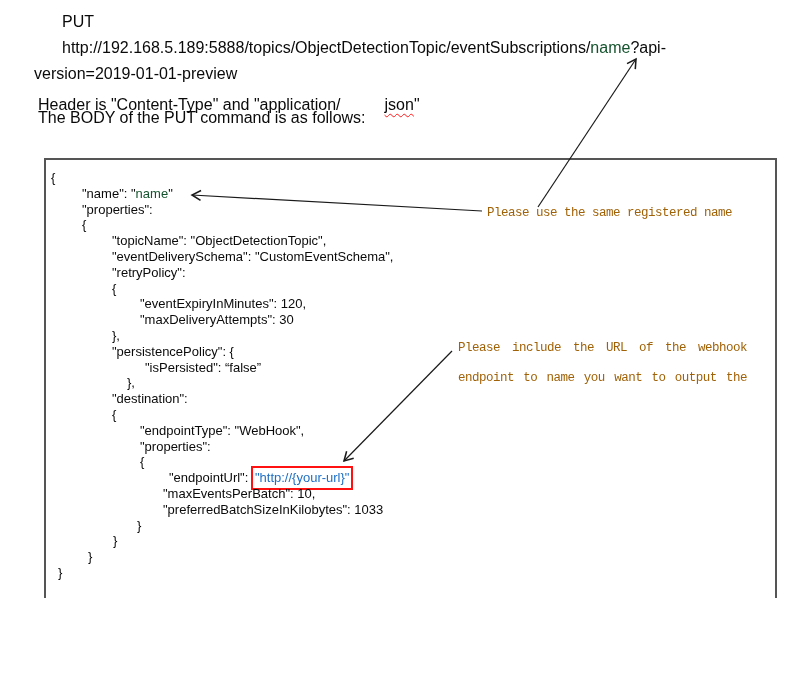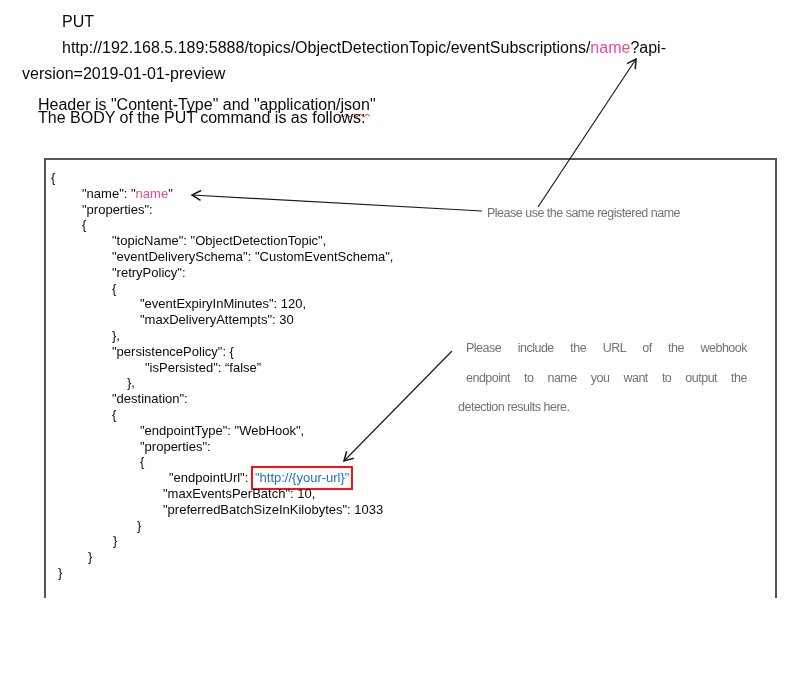--- a/index.html
+++ b/index.html
@@ -1,45 +1,45 @@
 <!DOCTYPE html>
 <html><head>
 <meta charset="utf-8">
 <style>
   html,body{margin:0;padding:0;background:#ffffff;}
   #page{position:relative;width:808px;height:598px;background:#ffffff;overflow:hidden;
         font-family:"Liberation Sans",sans-serif;color:#000;}
   .abs{position:absolute;}
   .topline{font-size:16px;line-height:20px;white-space:pre;color:#0a0a0a;}
-  .red{color:#ec4899;}
+  .red{color:#14532d;}
   .sq{text-decoration:underline;text-decoration-style:wavy;text-decoration-color:#ff1a1a;
-      text-decoration-thickness:1px;text-underline-offset:3px;}
+      text-decoration-thickness:1px;text-underline-offset:3px;margin-left:44px;}
   #json-box{left:44px;top:158px;width:733px;height:503px;border:2px solid #555555;
             box-sizing:border-box;background:#ffffff;}
   #code-lines{left:46px;top:170px;width:720px;font-size:13px;line-height:15.8px;color:#0a0a0a;}
   .code-line{white-space:pre;}
   .bluebox{color:#1f6fc4;border:2px solid #ff1111;padding:2px 2px 3px 2px;margin:0 -1px;}
-  .ann{font-family:Liberation Sans, sans-serif;font-size:12.5px;letter-spacing:-0.5px;
-       color:#737373;}
+  .ann{font-family:Liberation Mono, monospace;font-size:12.5px;letter-spacing:-0.5px;
+       color:#a16207;}
   #ann-registered{left:487px;top:206px;white-space:pre;}
   #ann-webhook{left:458px;top:334px;width:289px;line-height:29.5px;}
   .ann-line{white-space:pre;}
-  .ann-line.just{white-space:normal;text-align:justify;text-align-last:justify;margin-left:8px;}
+  .ann-line.just{white-space:normal;text-align:justify;text-align-last:justify;}
   #arrows{left:0;top:0;pointer-events:none;}
 </style>
 </head>
 <body>
 
 <div id="page">
 
   <div class="abs topline" style="left:62px;top:12px;">PUT</div>
 
   <div class="abs topline" style="left:62px;top:38px;"><span>http://192.168.5.189:5888/topics/ObjectDetectionTopic/eventSubscriptions/</span><span class="red">name</span><span>?api-</span></div>
 
-  <div class="abs topline" style="left:22px;top:64px;">version=2019-01-01-preview</div>
+  <div class="abs topline" style="left:34px;top:64px;">version=2019-01-01-preview</div>
 
   <div class="abs topline" style="left:38px;top:95px;"><span>Header is "Content-Type" and "application/</span><span class="sq">json</span><span>"</span></div>
 
   <div class="abs topline" style="left:38px;top:108px;">The BODY of the PUT command is as follows:</div>
 
   <div class="abs" id="json-box"></div>
   <div class="abs" id="code-lines">
       <div class="code-line" style="padding-left: 5px;"><span>{</span></div>
       <div class="code-line" style="padding-left: 36px;"><span>"name": "</span><span class="red">name</span><span>"</span></div>
       <div class="code-line" style="padding-left: 36px;"><span>"properties":</span></div>
@@ -66,21 +66,20 @@
       <div class="code-line" style="padding-left: 67px;"><span>}</span></div>
       <div class="code-line" style="padding-left: 42px;"><span>}</span></div>
       <div class="code-line" style="padding-left: 12px;"><span>}</span></div>
     </div>
 
   <div class="abs ann" id="ann-registered">Please use the same registered name</div>
 
   <div class="abs ann" id="ann-webhook">
       <div class="ann-line just">Please include the URL of the webhook</div>
       <div class="ann-line just">endpoint to name you want to output the</div>
-      <div class="ann-line">detection results here.</div>
     </div>
 
   <svg class="abs" id="arrows" width="808" height="690" viewBox="0 0 808 690">
     <defs>
       <marker id="openArrow" viewBox="0 0 12 12" refX="10" refY="6" markerWidth="11" markerHeight="11" orient="auto-start-reverse">
         <path d="M2,1.5 L10,6 L2,10.5" fill="none" stroke="#1a1a1a" stroke-width="1.4"></path>
       </marker>
     </defs>
     <line x1="538" y1="207" x2="636" y2="59" stroke="#1a1a1a" stroke-width="1.2" marker-end="url(#openArrow)"></line>
     <line x1="482" y1="211" x2="192" y2="195" stroke="#1a1a1a" stroke-width="1.2" marker-end="url(#openArrow)"></line>

